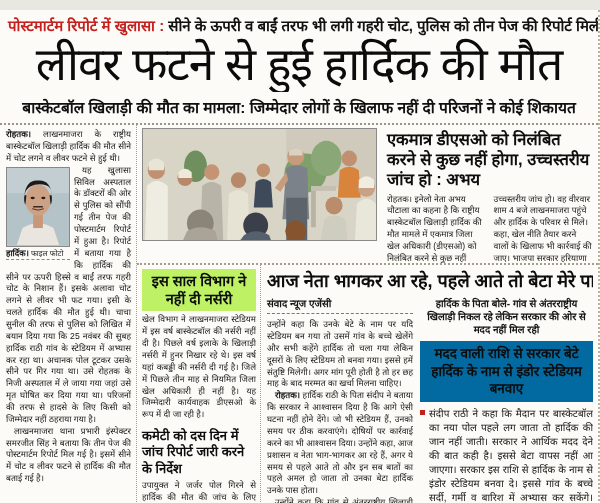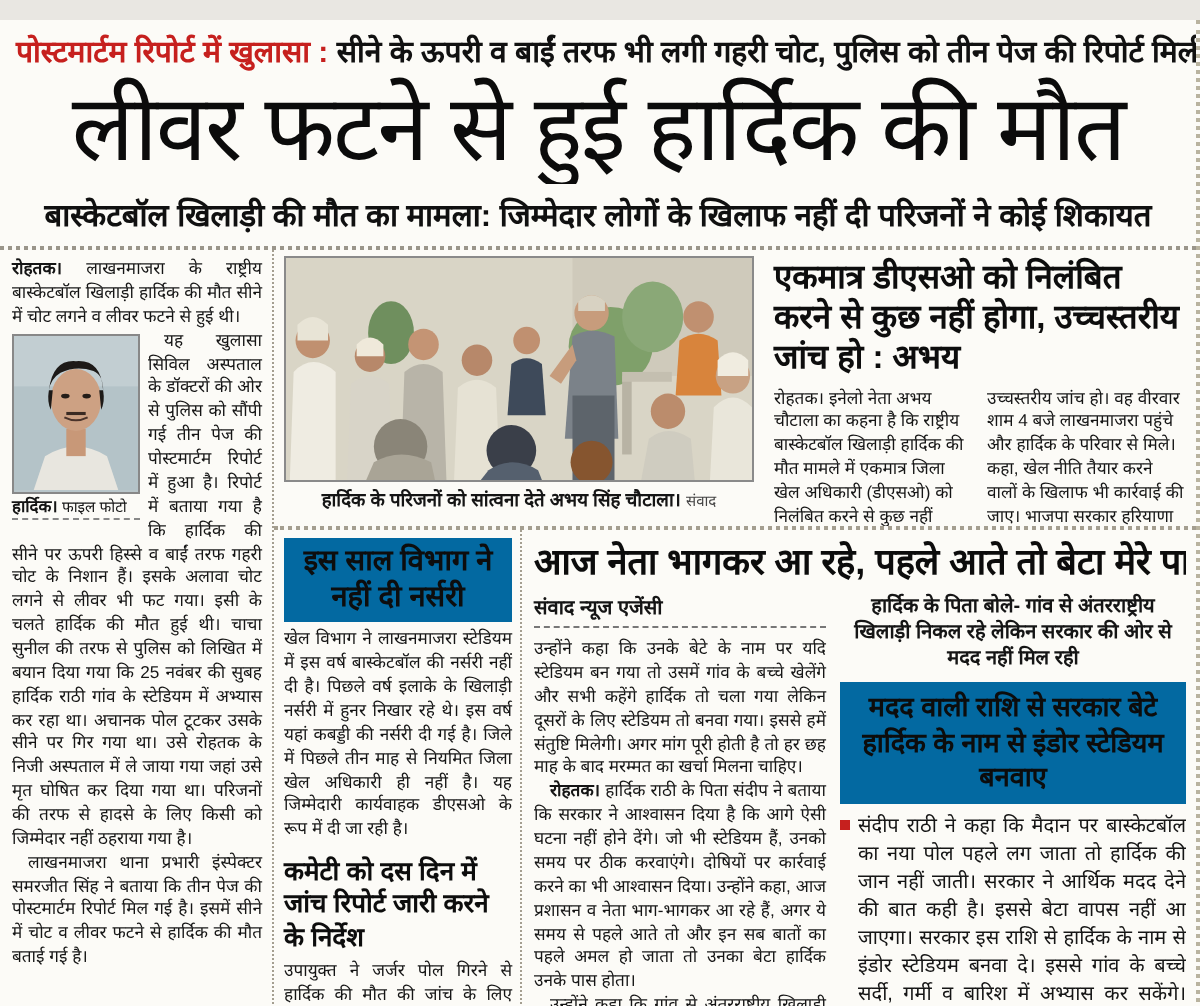--- a/index.html
+++ b/index.html
@@ -50,21 +50,21 @@
 
   
   .abhay { flex:1; padding:4px 6px 0 6px; overflow:hidden; }
   .abhay-headline { font-size:16.5px; font-weight:bold; line-height:1.22; margin-bottom:4px; color:#0d0d0d; }
   .abhay-cols { display:flex; gap:8px; }
   .abhay-cols .smalltext { flex:1; text-align:left; }
 
   
   .subcol-a { width:124px; padding:4px 4px 0 5px; border-right:1px dotted #a49e90; overflow:hidden; }
   .nursery-head {
-    background:#0369a1; font-size:14.5px; font-weight:bold; text-align:center;
+    background:#bef264; font-size:14.5px; font-weight:bold; text-align:center;
     line-height:1.25; padding:3px 2px; margin-bottom:3px; color:#0d0d0d;
   }
   .committee-head { font-size:13px; font-weight:bold; line-height:1.25; margin:7px 0 3px 0; color:#0d0d0d; }
 
   
   .father { flex:1; padding:3px 5px 0 6px; overflow:hidden; }
   .father-headline { font-size:18px; font-weight:bold; text-align:center; white-space:nowrap; overflow:hidden; margin-bottom:3px; color:#0c0c0c; }
   .father-body { display:flex; gap:7px; }
   .father-textcol { width:146px; flex:none; }
   .father-textcol .byline { margin-bottom:5px; }
@@ -169,24 +169,20 @@
               <circle cx="200" cy="78" r="9" fill="#bb8c6c"></circle>
                 <path d="M186 113 L190 92 Q200 84 212 92 L214 113 Z" fill="#cfccc0"></path>
 
               <circle cx="60" cy="96" r="14" fill="#8a8578"></circle>
                 <path d="M42 113 L46 104 Q60 96 76 104 L78 113 Z" fill="#a9a496"></path>
               <circle cx="118" cy="98" r="13" fill="#3a3f49"></circle>
                 <path d="M102 113 L106 108 Q118 100 132 108 L134 113 Z" fill="#55606e"></path>
               <circle cx="160" cy="104" r="11" fill="#86552f"></circle>
             </svg>
           </div>
-          <div class="photo-caption">
-            <span>हार्दिक के परिजनों को सांत्वना देते अभय सिंह चौटाला।</span>
-            <span class="credit">संवाद</span>
-          </div>
         </div>
 
         <div class="abhay">
           <div class="abhay-headline">एकमात्र डीएसओ को निलंबित करने से कुछ नहीं होगा, उच्चस्तरीय जांच हो : अभय</div>
           <div class="abhay-cols">
             <div class="smalltext">रोहतक। इनेलो नेता अभय चौटाला का कहना है कि राष्ट्रीय बास्केटबॉल खिलाड़ी हार्दिक की मौत मामले में एकमात्र जिला खेल अधिकारी (डीएसओ) को निलंबित करने से कुछ नहीं होगा। इसके लिए प्रदेश सरकार व जिला प्रशासन जिम्मेदार है, पूरे मामले की</div>
             <div class="smalltext">उच्चस्तरीय जांच हो। वह वीरवार शाम 4 बजे लाखनमाजरा पहुंचे और हार्दिक के परिवार से मिले। कहा, खेल नीति तैयार करने वालों के खिलाफ भी कार्रवाई की जाए। भाजपा सरकार हरियाणा में खेल ढांचे को कमजोर कर रही है। संवाद</div>
           </div>
         </div>
       </div>

